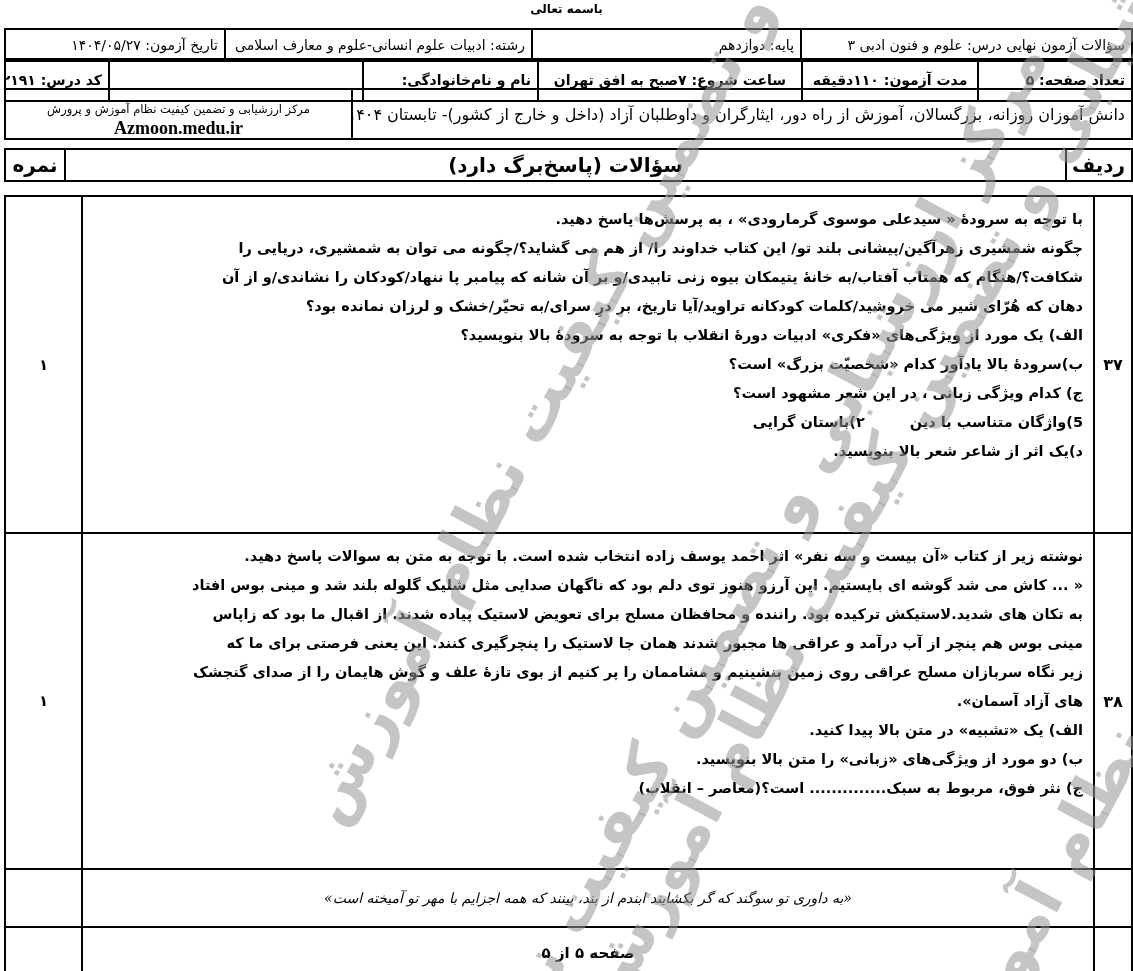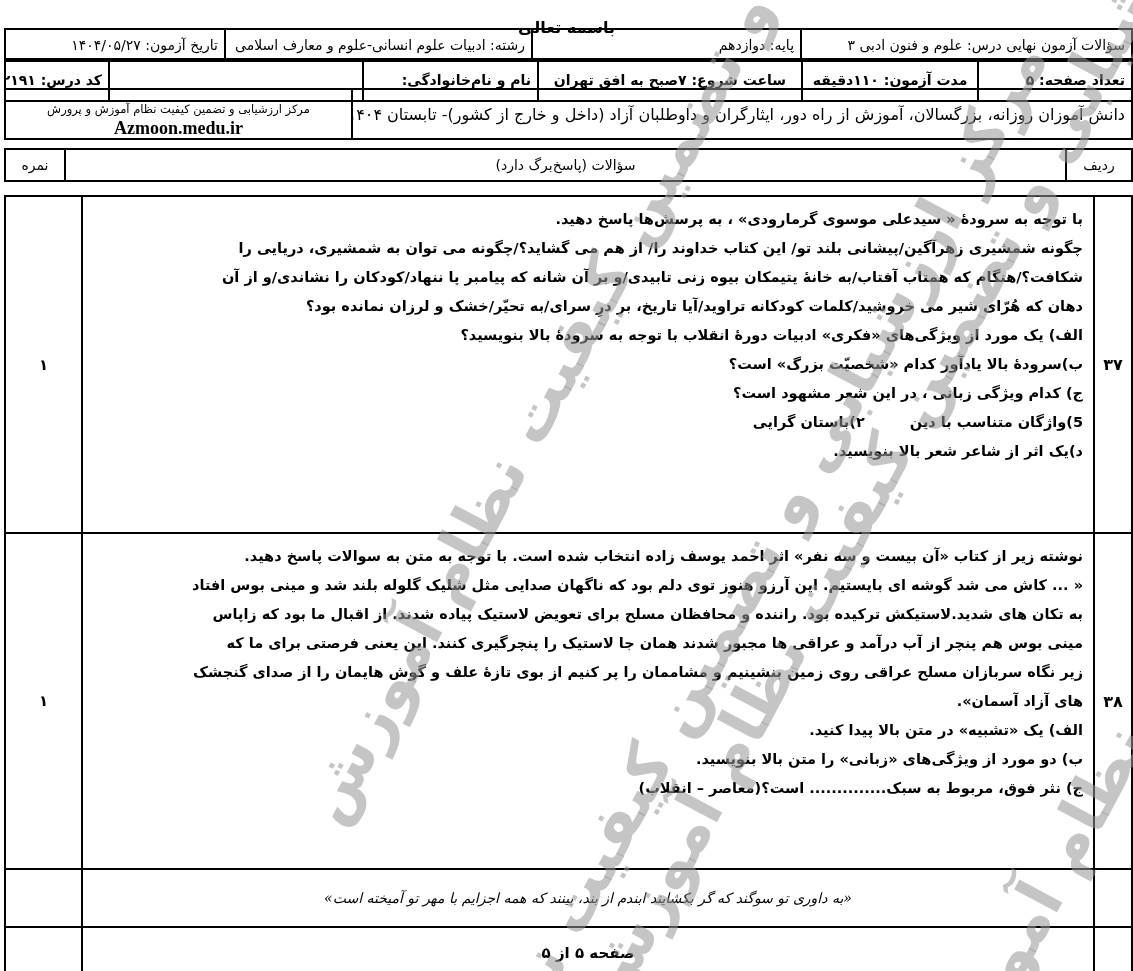--- a/index.html
+++ b/index.html
@@ -2,34 +2,34 @@
 <html><head>
   <meta charset="utf-8">
   <style>
     * { box-sizing: border-box; margin: 0; padding: 0; }
     html, body { width: 1133px; height: 971px; background: #ffffff; overflow: hidden; }
     body { position: relative; font-family: "DejaVu Sans", "Liberation Sans", sans-serif; color: #000; direction: rtl; }
 
     .watermark { position: absolute; inset: 0; pointer-events: none; z-index: 5; overflow: hidden; }
     .wm { position: absolute; font-family: "DejaVu Sans", sans-serif; font-weight: bold; color: rgba(150,150,150,0.55); white-space: nowrap; transform-origin: center; }
 
-    .title-top { position: absolute; top: 18px; left: 0; width: 1133px; text-align: center; font-size: 16px; font-weight: bold; }
+    .title-top { position: absolute; top: 2px; left: 0; width: 1133px; text-align: center; font-size: 12px; font-weight: bold; }
 
     table { border-collapse: collapse; position: absolute; table-layout: fixed; }
     td { border: 2px solid #000; vertical-align: middle; font-size: 14px; padding: 0 6px; white-space: nowrap; overflow: hidden; }
 
     #hdr { top: 28px; left: 4px; width: 1127px; }
     #hdr td { height: 30px; }
     .bold { font-weight: bold; }
     .center { text-align: center; }
     .org { font-size: 11.5px; text-align: center; line-height: 18px; padding-top: 10px; }
     .site { font-family: "Liberation Serif", "DejaVu Serif", serif; font-weight: bold; font-size: 18px; direction: ltr; display: block; text-align: center; line-height: 20px; }
 
     #colhdr { top: 148px; left: 4px; width: 1127px; }
-    #colhdr td { height: 32px; font-weight: normal; font-size: 14px; border-radius: 7px; }
+    #colhdr td { height: 32px; font-weight: bold; font-size: 20px; border-radius: 7px; }
 
     #qtab { top: 195px; left: 4px; width: 1127px; }
     #qtab td { padding: 0; }
     .num { text-align: center; font-weight: bold; font-size: 16px; }
     .score { text-align: center; font-size: 15px; font-weight: bold; }
     .qbody { padding: 8px 10px 4px 6px !important; white-space: normal !important; vertical-align: top !important; }
     .line { font-weight: bold; font-size: 14.5px; line-height: 29px; text-align: justify; text-align-last: right; white-space: nowrap; }
     .line.short { text-align-last: right; }
     .opts span { display: inline-block; }
     .opt2 { margin-right: 40px; }

